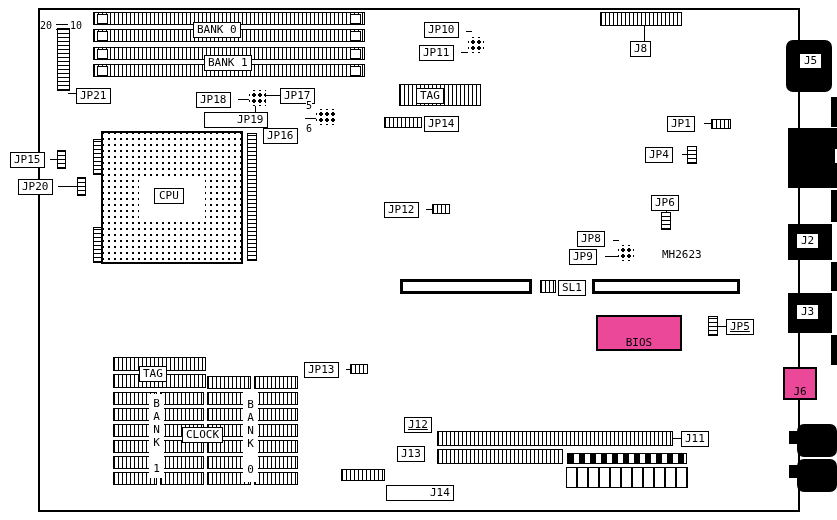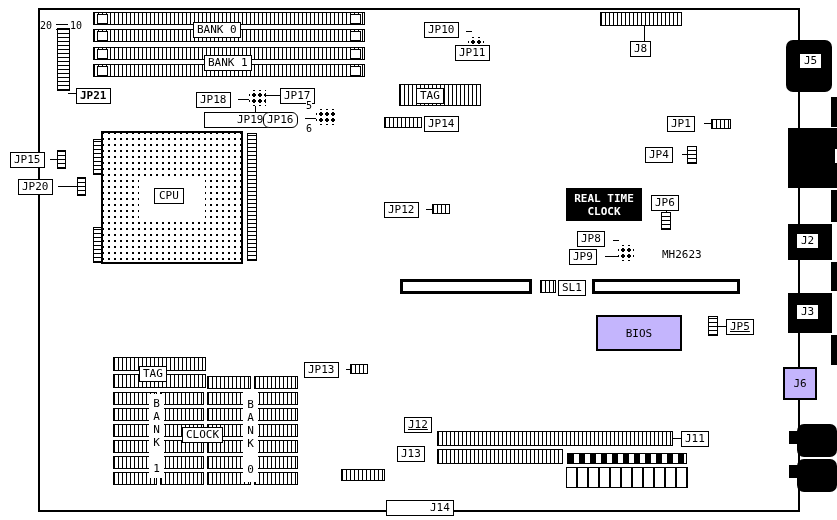--- a/index.html
+++ b/index.html
@@ -19,21 +19,21 @@
              background:repeating-linear-gradient(0deg,#000 0 1px,#fff 1px 4px); z-index:2; }
   .pins { position:absolute; background-image:radial-gradient(#000 1.7px,transparent 2.1px);
           background-size:6px 6px; background-position:2px 2px; z-index:3; }
   .cpu { position:absolute; border:2px solid #000;
          background-image:radial-gradient(#000 1.1px,transparent 1.5px);
          background-size:6px 6px; background-position:3px 3px; z-index:2; }
   .cpu-core { position:absolute; background:#fff; z-index:3; }
   .chiplabel { position:absolute; z-index:4; background:#fff; border:1px solid #000; font-size:11px; line-height:12px; padding:1px 4px; }
   .blackbox { position:absolute; background:#000; color:#fff; z-index:3; display:flex; align-items:center; justify-content:center; font-size:11px; text-align:center; }
   .slot { position:absolute; border:3px solid #000; background:#fff; z-index:2; }
-  .whitebox { position:absolute; background:#c4b5fd; border:2px solid #000; display:flex; align-items:center; justify-content:center; font-size:11px; z-index:3; }
+  .whitebox { position:absolute; background:#ec4899; border:2px solid #000; display:flex; align-items:flex-end; justify-content:center; font-size:11px; z-index:3; }
   .conn-label { position:absolute; background:#fff; border:1px solid #000; font-size:11px; line-height:12px; padding:1px 4px; z-index:4; }
   .chip { position:absolute; width:44px; height:13px; border:1px solid #000;
           background:repeating-linear-gradient(90deg,#000 0 1px,#fff 1px 4px); z-index:2; }
   .vlabel { position:absolute; background:#fff; z-index:4; font-size:11px; width:15px;
             writing-mode:vertical-rl; text-orientation:upright; line-height:15px; text-align:center; padding:2px 0; }
   .edge { position:absolute; background:#000; z-index:2; }
   .round { border-radius:7px; }
   .pinrow { position:absolute; background:repeating-linear-gradient(90deg,#000 0 6px,#fff 6px 11px); border:1px solid #000; z-index:2; }
   .segrow { position:absolute; border:1px solid #000;
             background:repeating-linear-gradient(90deg,#fff 0 9px,#000 9px 11px); z-index:2; }
@@ -50,38 +50,38 @@
   <div class="simm" style="left:93px;top:64px;width:272px;"></div>
   <div class="callout" style="left:193px;top:22px;">BANK 0</div>
   <div class="callout" style="left:204px;top:55px;">BANK 1</div>
 
   <div class="num" style="left:40px;top:21px;">20</div>
   <div class="num" style="left:70px;top:21px;">10</div>
   <div class="line" style="left:56px;top:24px;width:12px;height:1px;"></div>
   <div class="line" style="left:56px;top:29px;width:12px;height:1px;"></div>
   <div class="vstripe" style="left:57px;top:28px;width:13px;height:63px;"></div>
   <div class="line" style="left:68px;top:93px;width:9px;height:1px;"></div>
-  <div class="callout" style="left:76px;top:88px;font-weight:bold;">JP21</div>
+  <div class="callout" style="left:76px;top:88px;">JP21</div>
 
   <div class="callout" style="left:196px;top:92px;">JP18</div>
   <div class="callout" style="left:280px;top:88px;">JP17</div>
   <div class="callout" style="left:204px;top:112px;padding-left:32px;">JP19</div>
   <div class="pins" style="left:249px;top:90px;width:17px;height:16px;"></div>
   <div class="line" style="left:238px;top:99px;width:11px;height:1px;"></div>
   <div class="line" style="left:266px;top:95px;width:14px;height:1px;"></div>
   <div class="line" style="left:255px;top:106px;width:1px;height:6px;"></div>
 
-  <div class="callout" style="left:263px;top:112px;border-radius:6px;">JP16</div>
+  <div class="callout" style="left:263px;top:128px;">JP16</div>
   <div class="pins" style="left:316px;top:109px;width:20px;height:16px;"></div>
   <div class="num" style="left:306px;top:101px;">5</div>
   <div class="num" style="left:306px;top:124px;">6</div>
   <div class="line" style="left:305px;top:118px;width:11px;height:1px;"></div>
 
   <div class="callout" style="left:424px;top:22px;">JP10</div>
-  <div class="callout" style="left:419px;top:45px;margin-left:36px;">JP11</div>
+  <div class="callout" style="left:419px;top:45px;">JP11</div>
   <div class="pins" style="left:468px;top:37px;width:16px;height:16px;"></div>
   <div class="line" style="left:466px;top:31px;width:6px;height:1px;"></div>
   <div class="line" style="left:461px;top:52px;width:7px;height:1px;"></div>
 
   <div class="hstripe" style="left:600px;top:12px;width:82px;height:14px;"></div>
   <div class="line" style="left:644px;top:26px;width:1px;height:15px;"></div>
   <div class="callout" style="left:630px;top:41px;">J8</div>
 
   <div class="hstripe" style="left:399px;top:84px;width:82px;height:22px;"></div>
   <div class="callout" style="left:416px;top:88px;">TAG</div>
@@ -107,24 +107,20 @@
   <div class="line" style="left:50px;top:159px;width:7px;height:1px;"></div>
   <div class="callout" style="left:18px;top:179px;">JP20</div>
   <div class="vstripe" style="left:77px;top:177px;width:9px;height:19px;"></div>
   <div class="line" style="left:58px;top:186px;width:19px;height:1px;"></div>
 
 
   <div class="callout" style="left:384px;top:202px;">JP12</div>
   <div class="hstripe" style="left:432px;top:204px;width:18px;height:10px;"></div>
   <div class="line" style="left:426px;top:209px;width:6px;height:1px;"></div>
 
-  <div class="blackbox" style="left:566px;top:188px;width:76px;height:33px;flex-direction:column;line-height:13px;font-weight:bold;">
-    <span>REAL TIME</span>
-    <span>CLOCK</span>
-  </div>
   <div class="callout" style="left:651px;top:195px;">JP6</div>
   <div class="vstripe" style="left:661px;top:212px;width:10px;height:18px;"></div>
   <div class="line" style="left:666px;top:209px;width:1px;height:3px;"></div>
 
   <div class="callout" style="left:577px;top:231px;">JP8</div>
   <div class="callout" style="left:569px;top:249px;">JP9</div>
   <div class="pins" style="left:618px;top:245px;width:16px;height:16px;"></div>
   <div class="line" style="left:613px;top:240px;width:6px;height:1px;"></div>
   <div class="line" style="left:605px;top:256px;width:13px;height:1px;"></div>
   <div class="num" style="left:662px;top:250px;font-size:11px;">MH2623</div>
@@ -203,14 +199,14 @@
 
   <div class="callout" style="left:404px;top:417px;text-decoration:underline;">J12</div>
   <div class="hstripe" style="left:437px;top:431px;width:236px;height:15px;"></div>
   <div class="line" style="left:673px;top:438px;width:8px;height:1px;"></div>
   <div class="callout" style="left:681px;top:431px;">J11</div>
   <div class="callout" style="left:397px;top:446px;">J13</div>
   <div class="hstripe" style="left:437px;top:449px;width:126px;height:15px;"></div>
   <div class="pinrow" style="left:567px;top:453px;width:120px;height:11px;"></div>
   <div class="segrow" style="left:566px;top:467px;width:122px;height:21px;"></div>
   <div class="hstripe" style="left:341px;top:469px;width:44px;height:12px;"></div>
-  <div class="callout" style="left:386px;top:500px;padding-left:43px;">J14</div>
+  <div class="callout" style="left:386px;top:485px;padding-left:43px;">J14</div>
 </div>
 
 </body></html>

